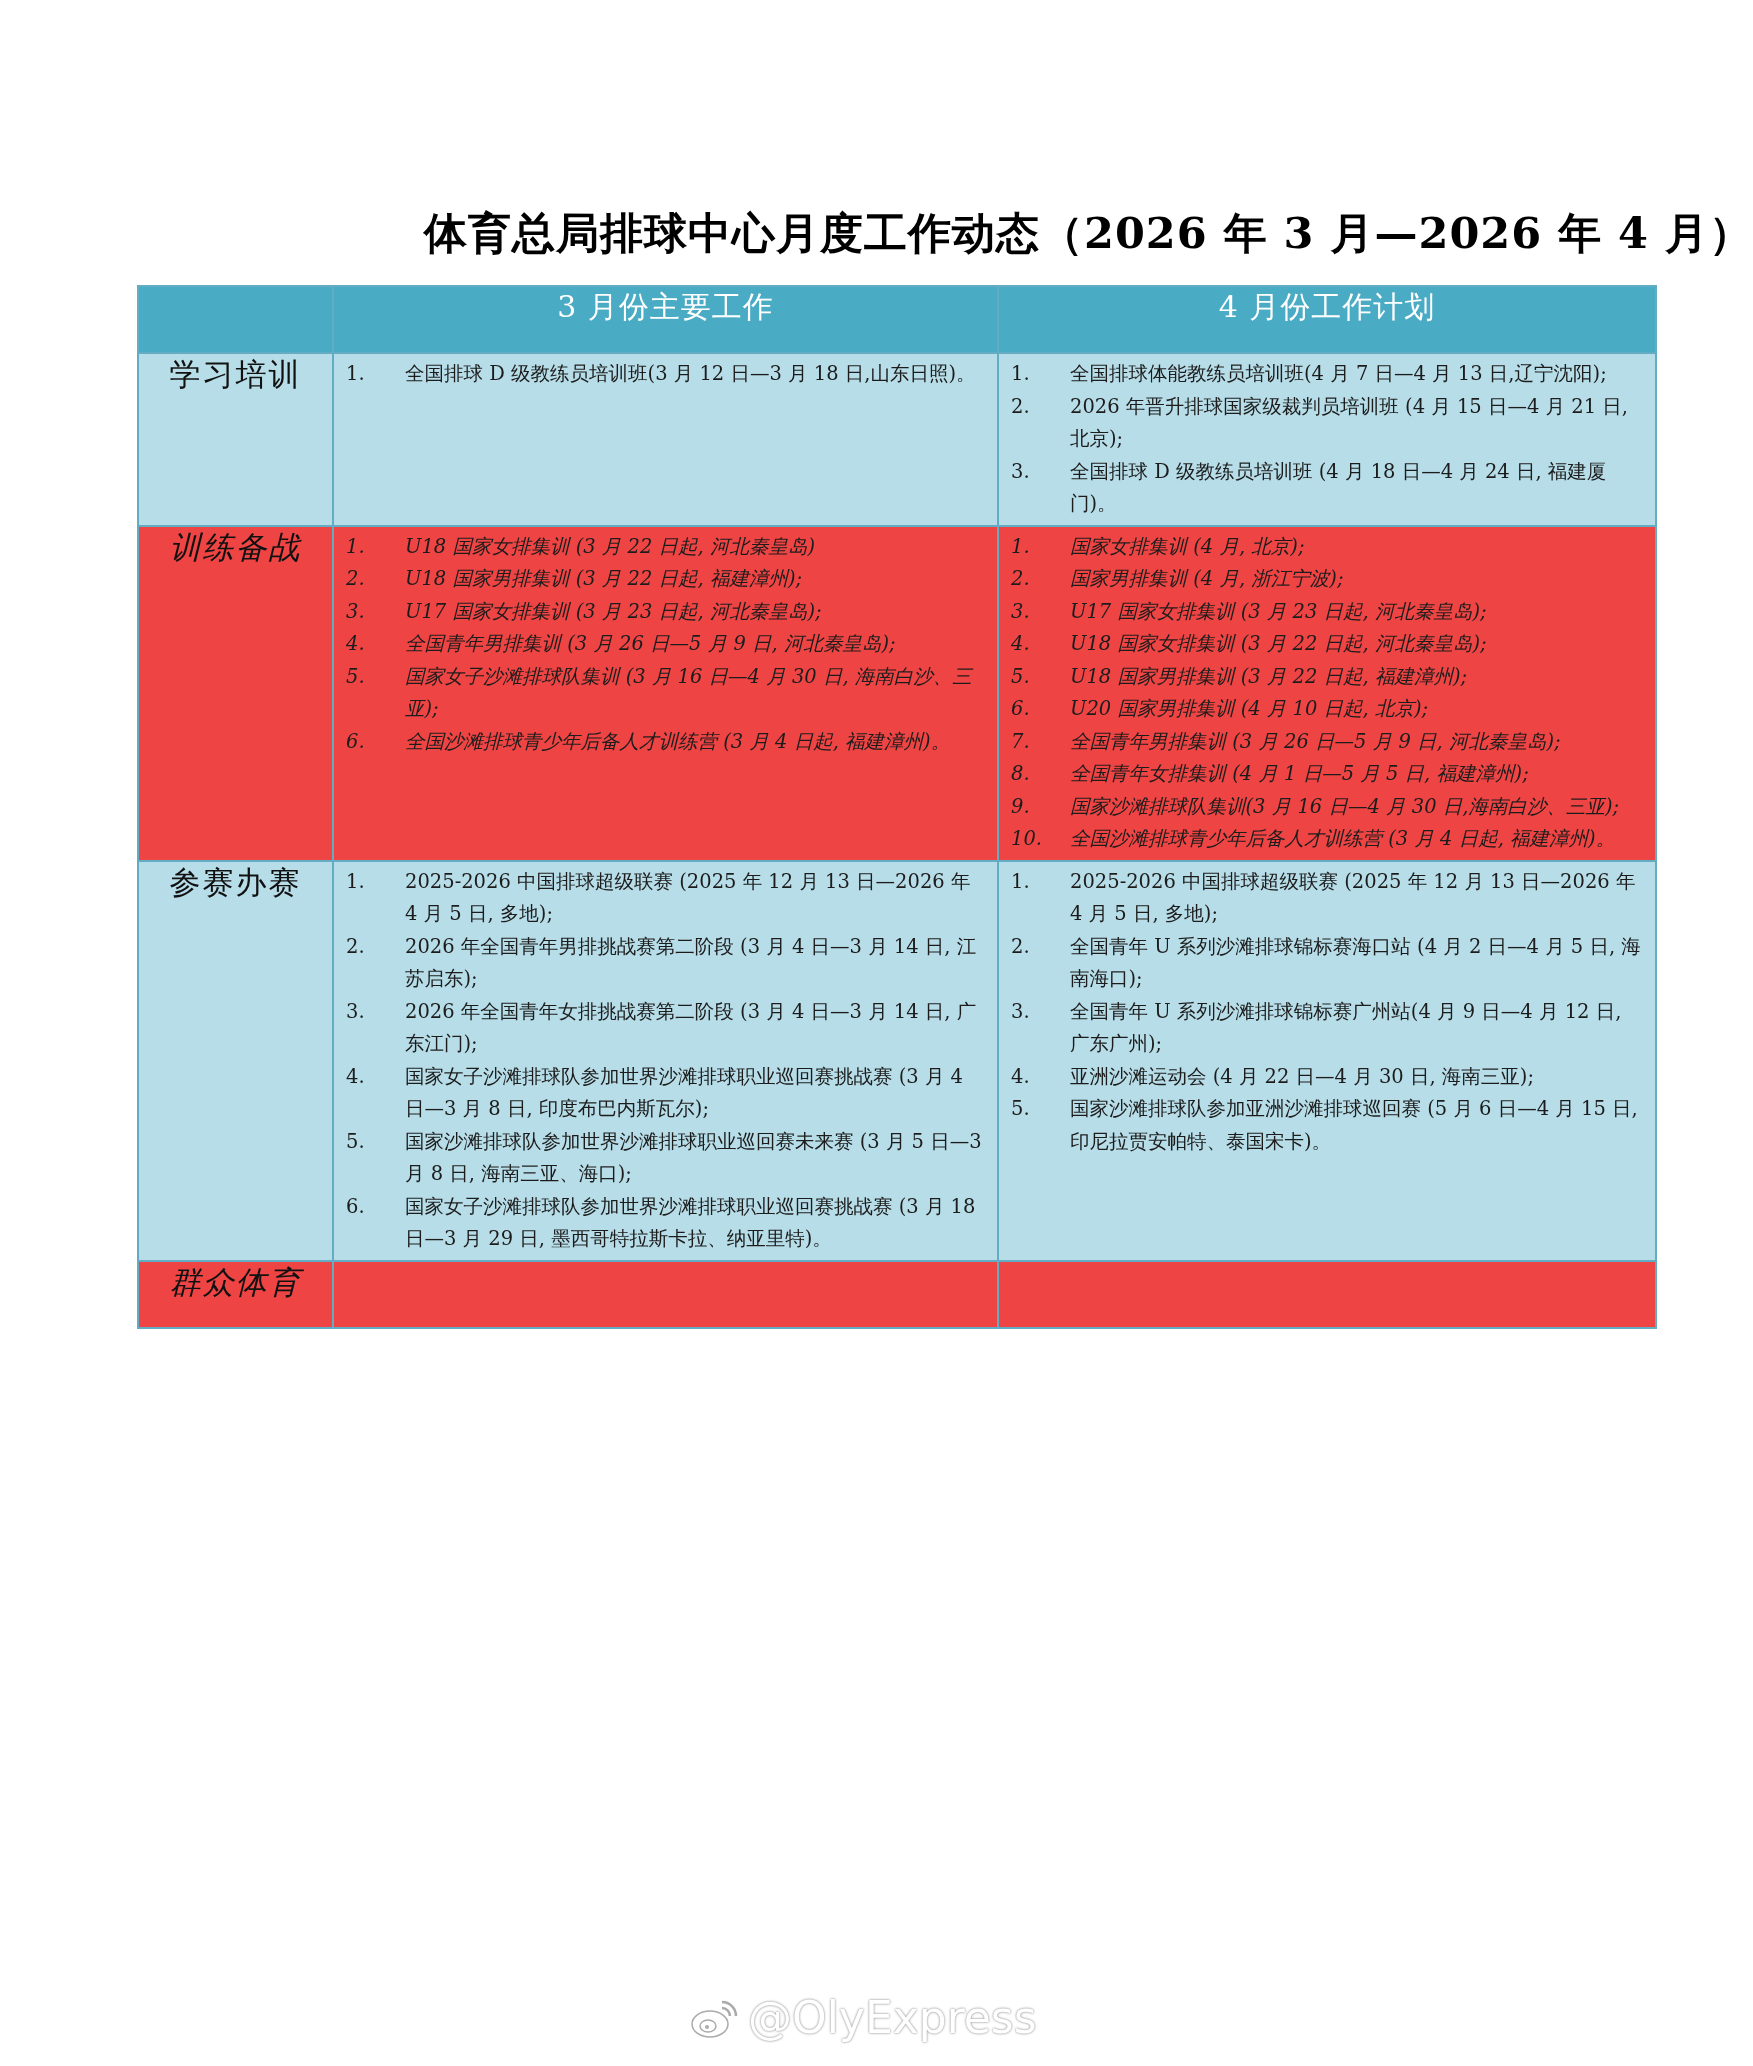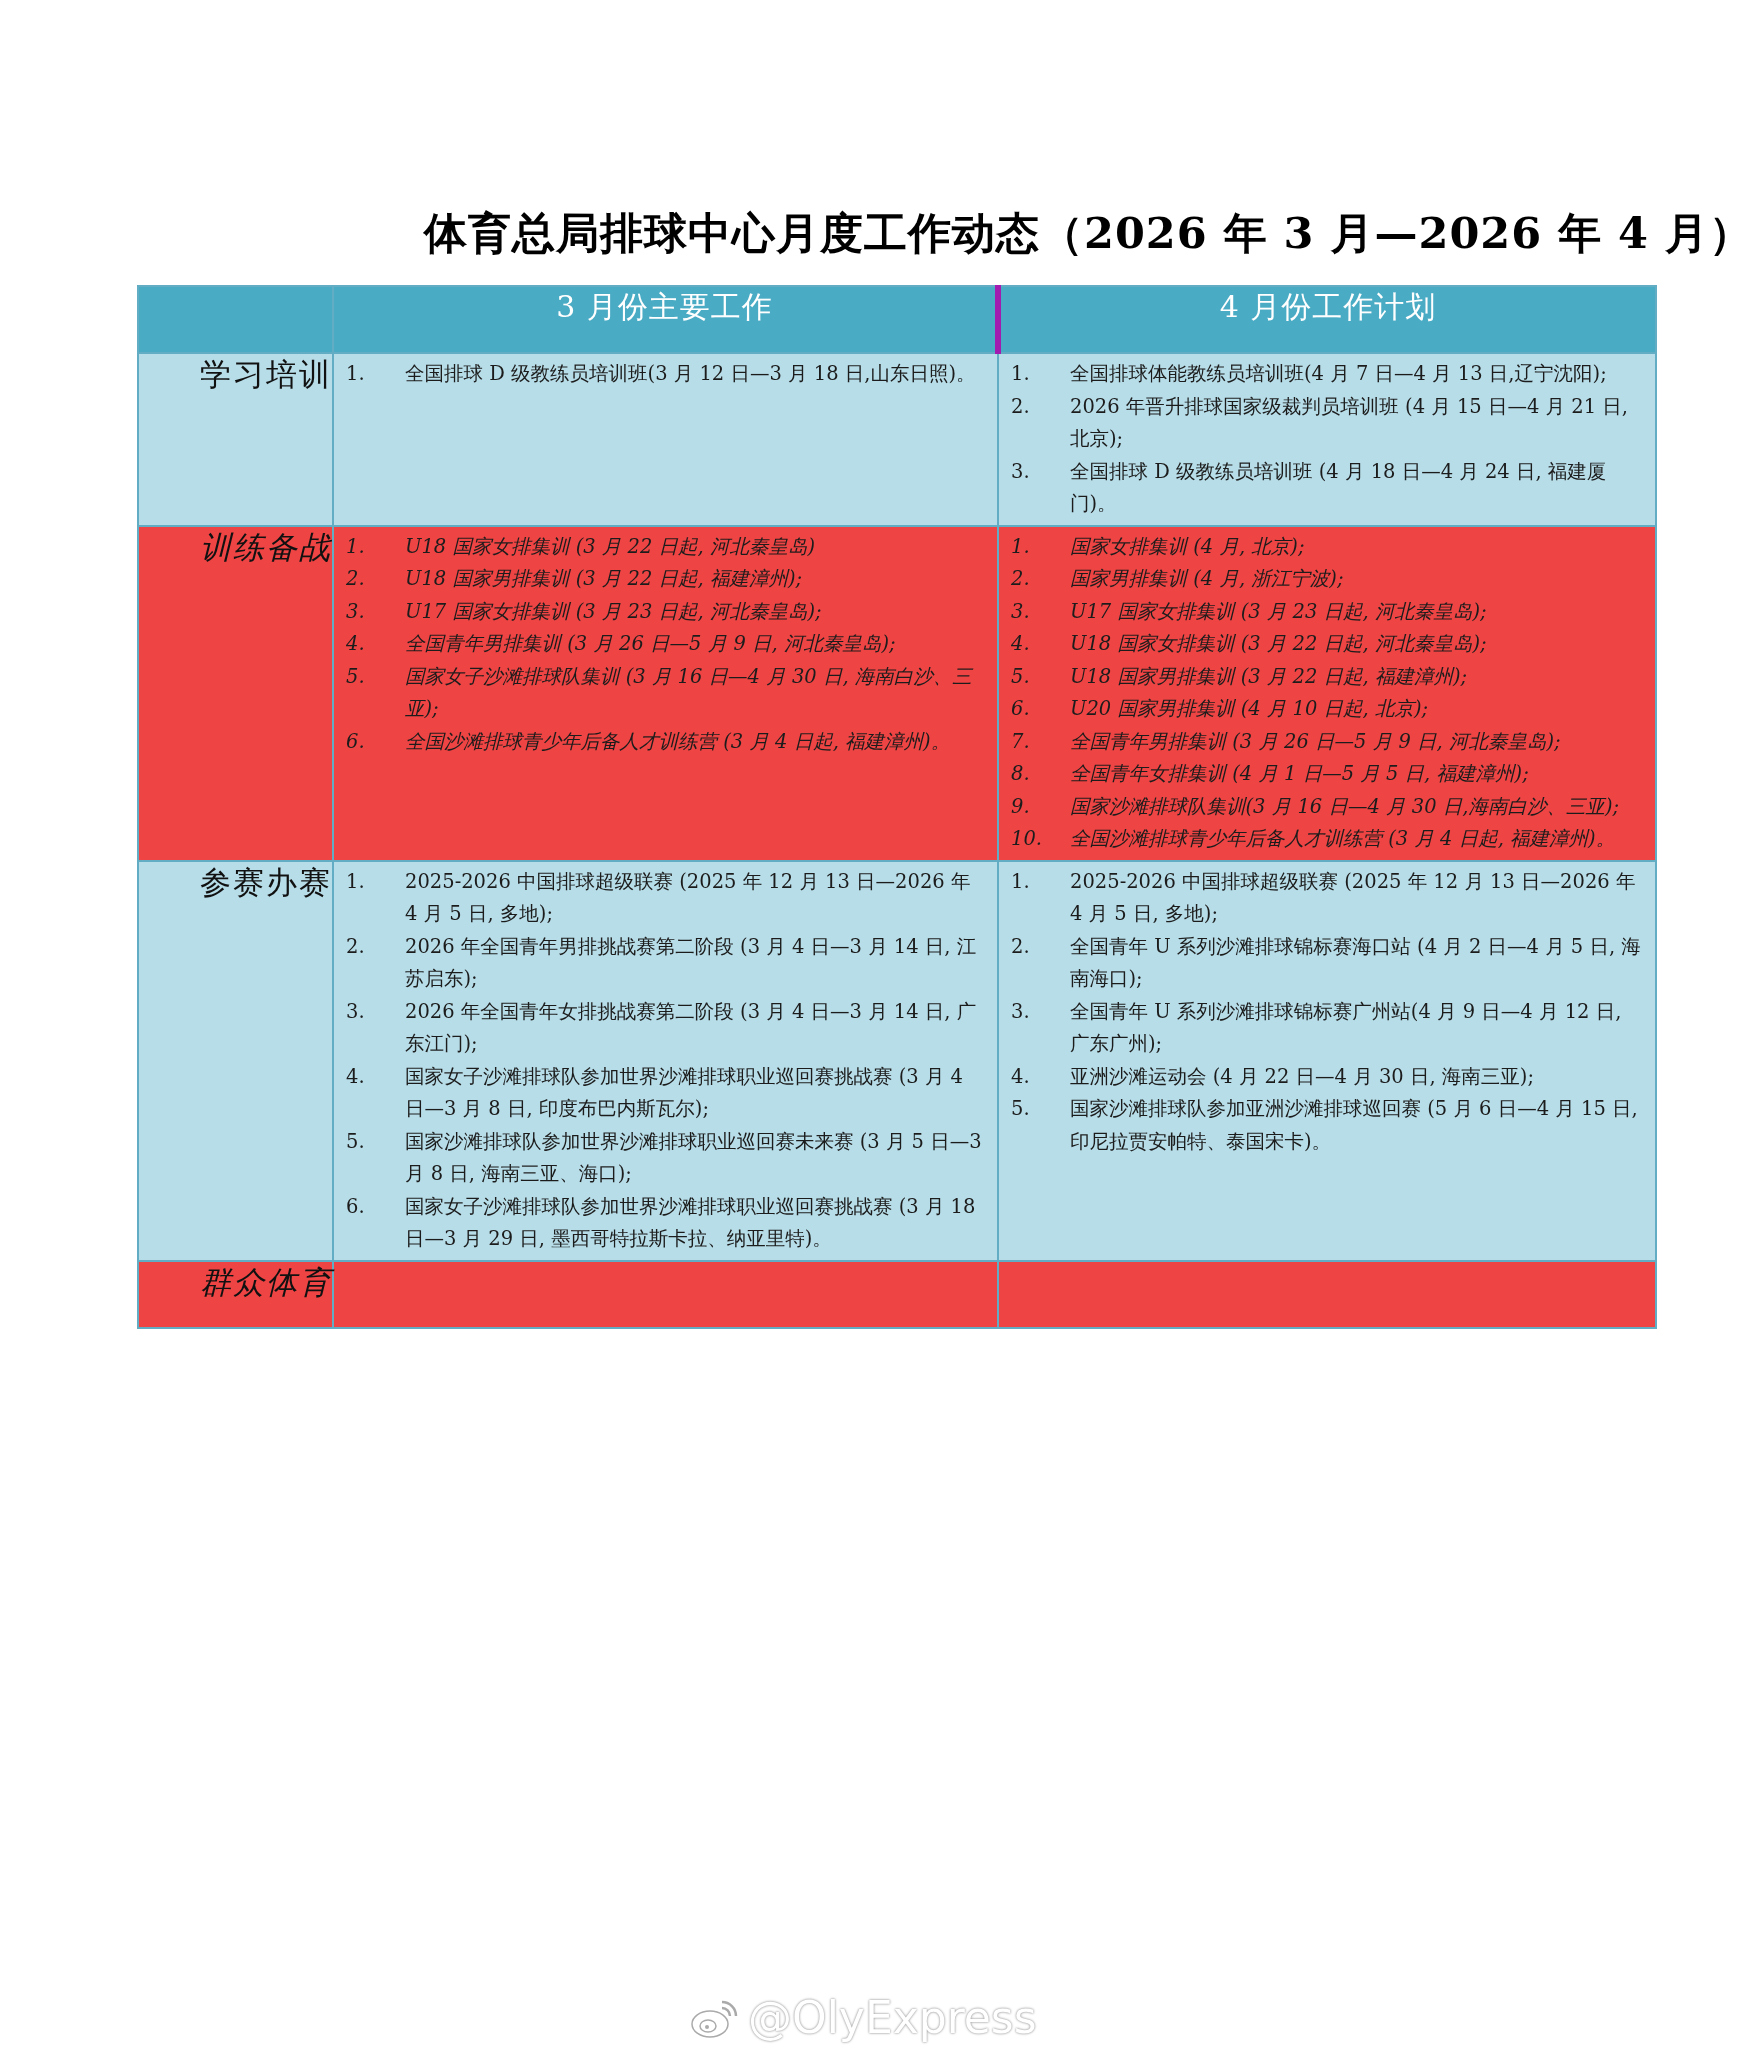--- a/index.html
+++ b/index.html
@@ -7,24 +7,24 @@
          font-family:"DejaVu Serif","Liberation Serif",serif; color:#1a1a1a; }
   .title { position:absolute; left:0; width:1753px; top:205px; text-align:right;
            font-size:43px; font-weight:bold; letter-spacing:1px; color:#000; }
   table.main { position:absolute; left:137px; top:285px; width:1518px;
                border-collapse:collapse; table-layout:fixed; }
   table.main td, table.main th { border:2px solid #62adc4; padding:0; vertical-align:top; }
   col.c0 { width:195px; } col.c1 { width:665px; } col.c2 { width:658px; }
   thead th { background:#4aabc4; color:#ffffff; font-weight:normal; font-size:30px;
              height:65px; vertical-align:middle; text-align:center; border-color:#4aabc4; letter-spacing:1px; }
   thead th.c-blank { border-right:1px solid #5cb3c9; }
-  thead th.c1h { border-right:6px solid #a21caf; }
+  thead th.c1h { border-right:1px solid #a21caf; }
   tr.shade td { background:#b7dde8; }
   tr.plain td { background:#ef4444;font-style:italic; }
-  td.cat { font-size:31px; text-align:right; vertical-align:middle; color:#111; letter-spacing:2px; }
+  td.cat { font-size:31px; text-align:center; vertical-align:middle; color:#111; letter-spacing:2px; }
   ol.items { list-style:none; margin:0; padding:4px 10px 4px 0; }
   ol.items li { display:flex; font-size:19.5px; line-height:32.5px; color:#1c1c1c; }
   ol.items li .num { width:56px; flex:none; padding-left:12px; box-sizing:border-box; }
   ol.items li .txt { flex:1;margin-left:15px; }
   .watermark { position:absolute; left:690px; top:1990px; height:55px; display:flex; align-items:center;
                font-family:"DejaVu Sans","Liberation Sans",sans-serif; font-size:44px; color:#ffffff;
                text-shadow:0 0 2px #9a9a9a, 0 0 3px #bbbbbb;justify-content:space-between; }
   .watermark .weibo { width:50px; height:44px; margin-right:8px; }
 </style>
 </head>

